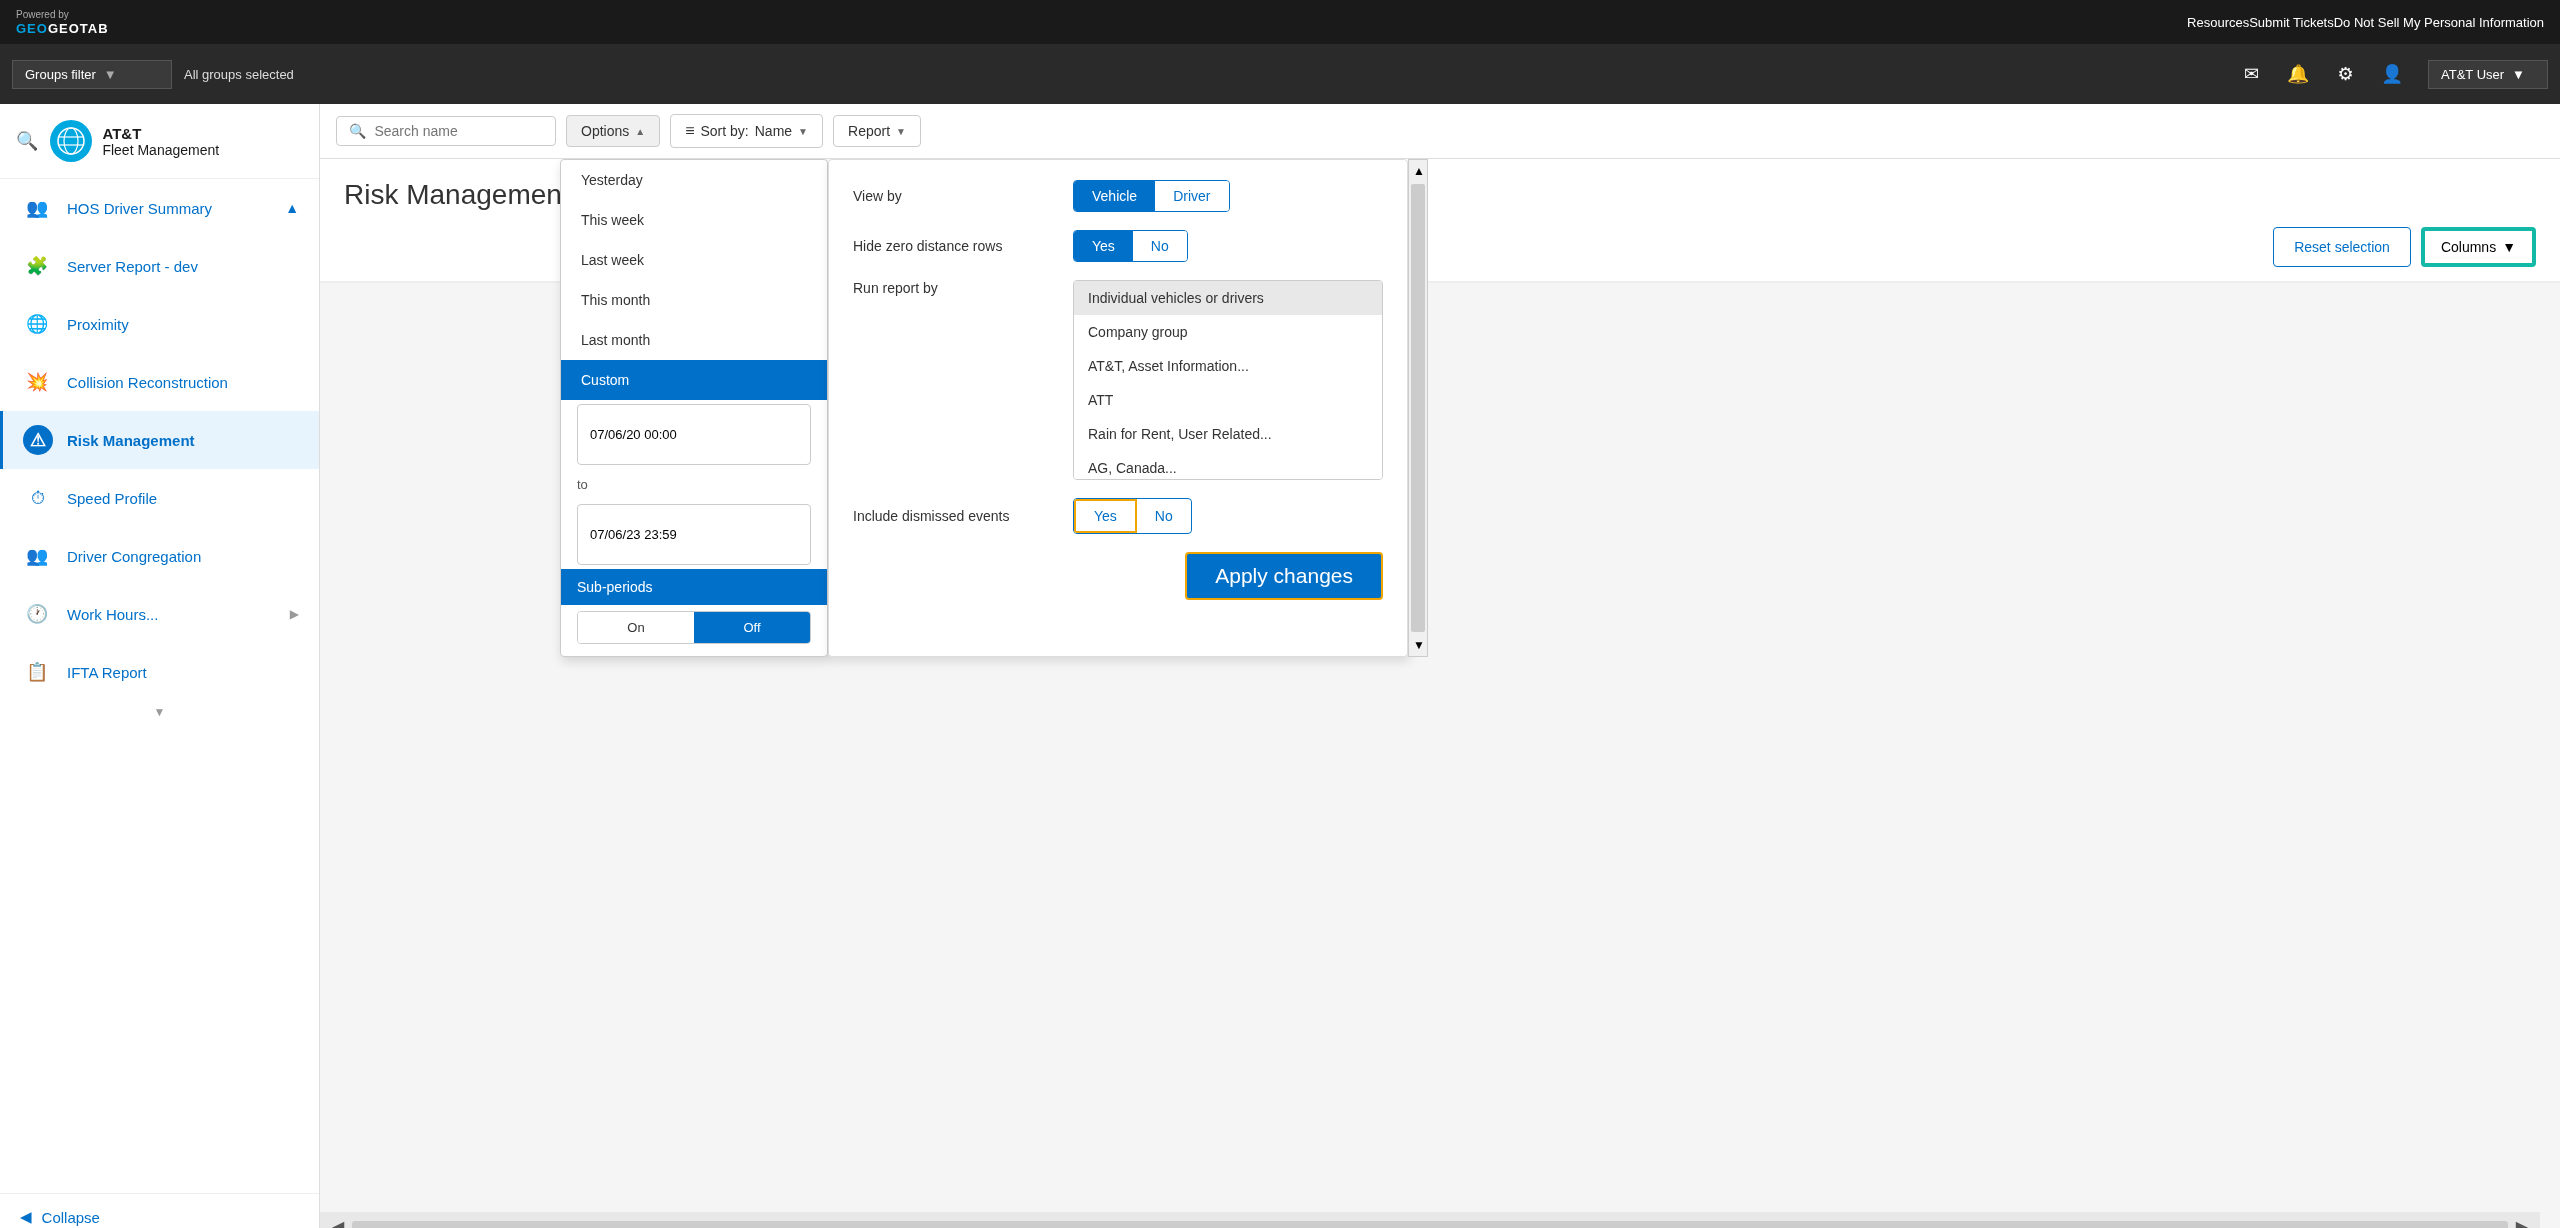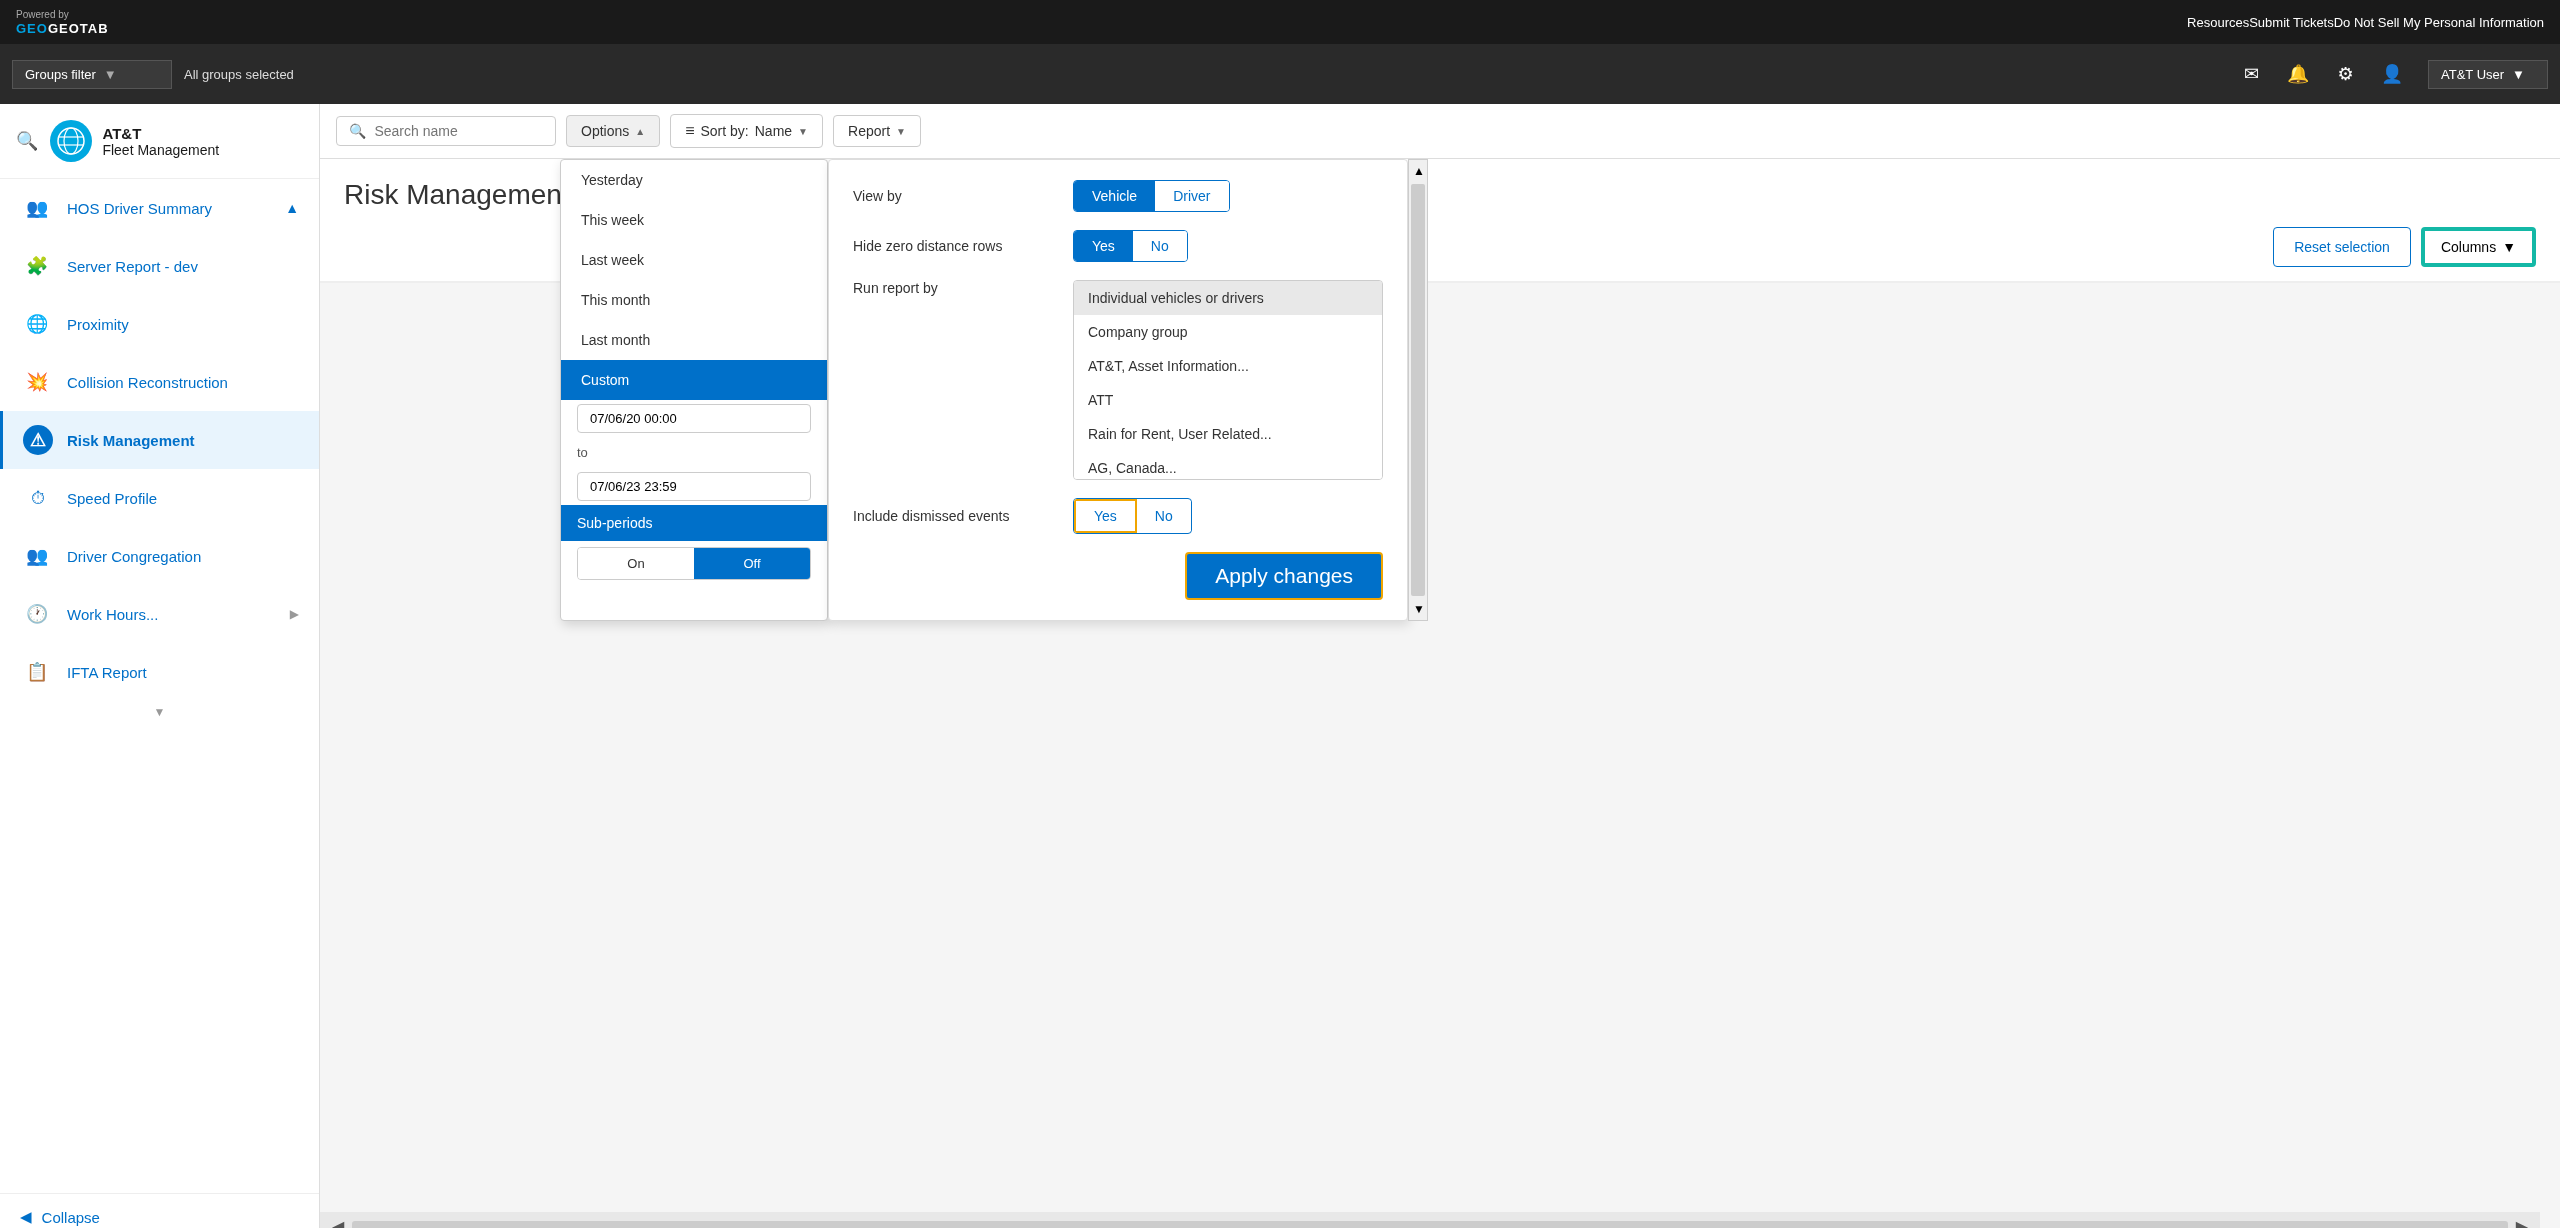--- a/index.html
+++ b/index.html
@@ -258,21 +258,21 @@
       padding: 12px 20px;
       cursor: pointer;
       font-size: 14px;
       color: #333;
     }
     .date-dropdown-item.highlighted {
       background: #0070c9;
       color: white;
     }
     .date-input-field {
-      padding: 6px 12px;
+      padding: 22px 12px;
       margin: 4px 16px;
       border: 1px solid #ccc;
       border-radius: 4px;
       font-size: 13px;
       width: calc(100% - 32px);
     }
     .date-dropdown-section {
       padding: 10px 16px;
       background: #0070c9;
       color: white;

